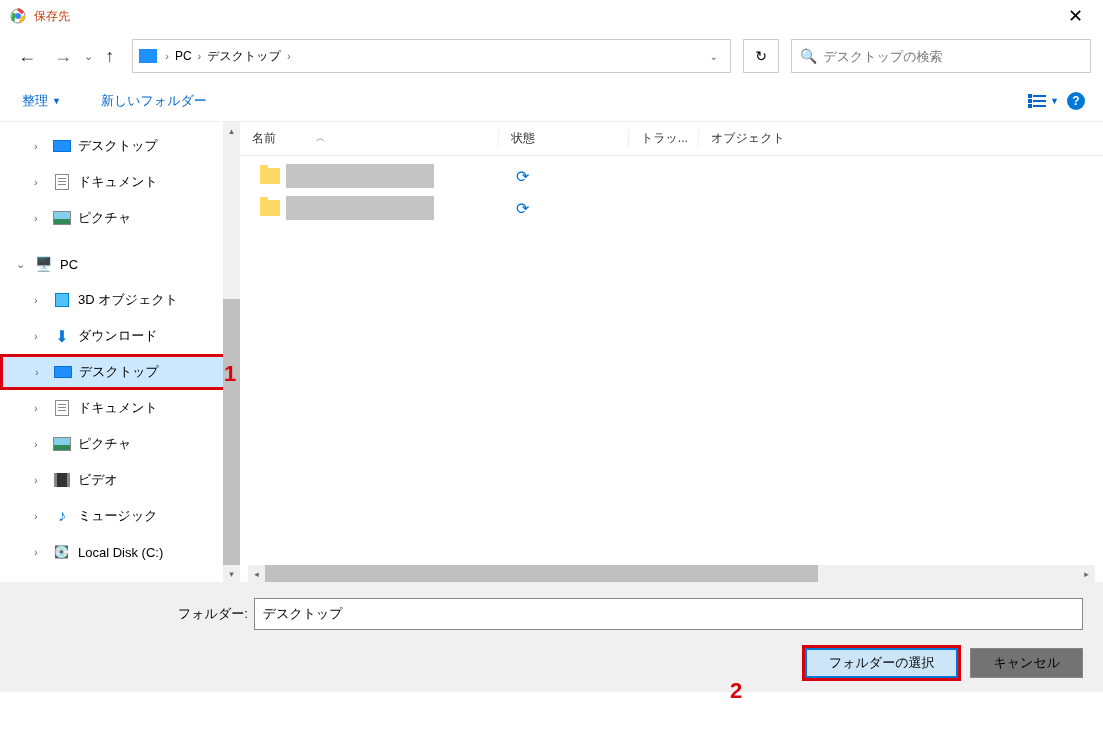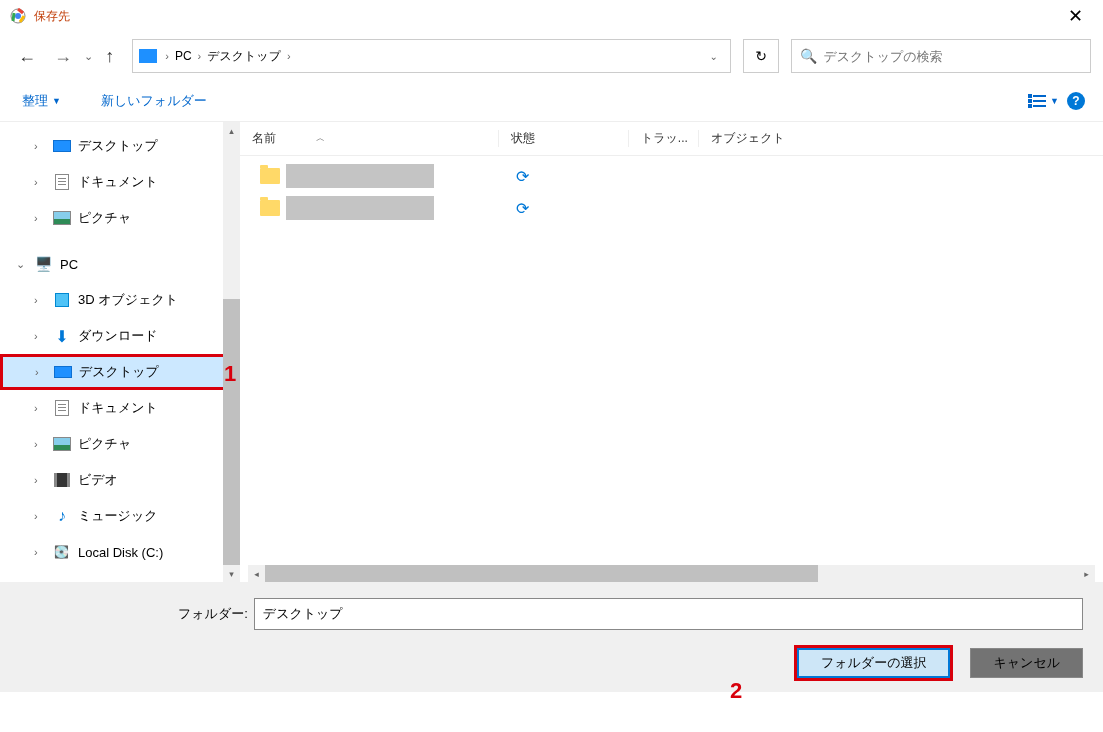--- a/index.html
+++ b/index.html
@@ -81,21 +81,21 @@
 
 .content-hscroll { position: absolute; bottom: 0; left: 8px; right: 8px; height: 17px; background: #f0f0f0; display: flex; }
 .content-hscroll .hb-btn { width: 17px; display: flex; align-items: center; justify-content: center; color: #666; font-size: 9px; background: #f0f0f0; }
 .content-hscroll .hb-track { flex: 1; position: relative; }
 .content-hscroll .hb-thumb { position: absolute; left: 0; top: 0; bottom: 0; width: 68%; background: #c0c0c0; }
 
 .footer { background: #f0f0f0; padding: 16px 20px 14px 20px; }
 .folder-row { display: flex; align-items: center; margin-bottom: 18px; }
 .folder-row .label { font-size: 13px; margin-right: 6px; width: auto; text-align: right; padding-left: 158px; }
 .folder-row input { flex: 1; height: 32px; border: 1px solid #888; padding: 0 8px; font-size: 13px; outline: none; background: #fff; }
-.button-row { display: flex; justify-content: flex-end; gap: 20px; align-items: center; position: relative; }
+.button-row { display: flex; justify-content: flex-end; gap: 12px; align-items: center; position: relative; }
 .btn { height: 30px; padding: 0 22px; font-size: 13px; border: 1px solid #888; background: #737373; display: flex; align-items: center; }
 .btn.primary { background: #cde6f7; border: 2px solid #0078d7; outline: 3px solid #d8000c; outline-offset: 0px; }
 
 .annotation { position: absolute; font-size: 22px; font-weight: bold; color: #d8000c; z-index: 100; }
 .annotation.a1 { left: 224px; top: 361px; }
 .annotation.a2 { left: 730px; top: 678px; }
 </style>
 </head>
 <body>
 

